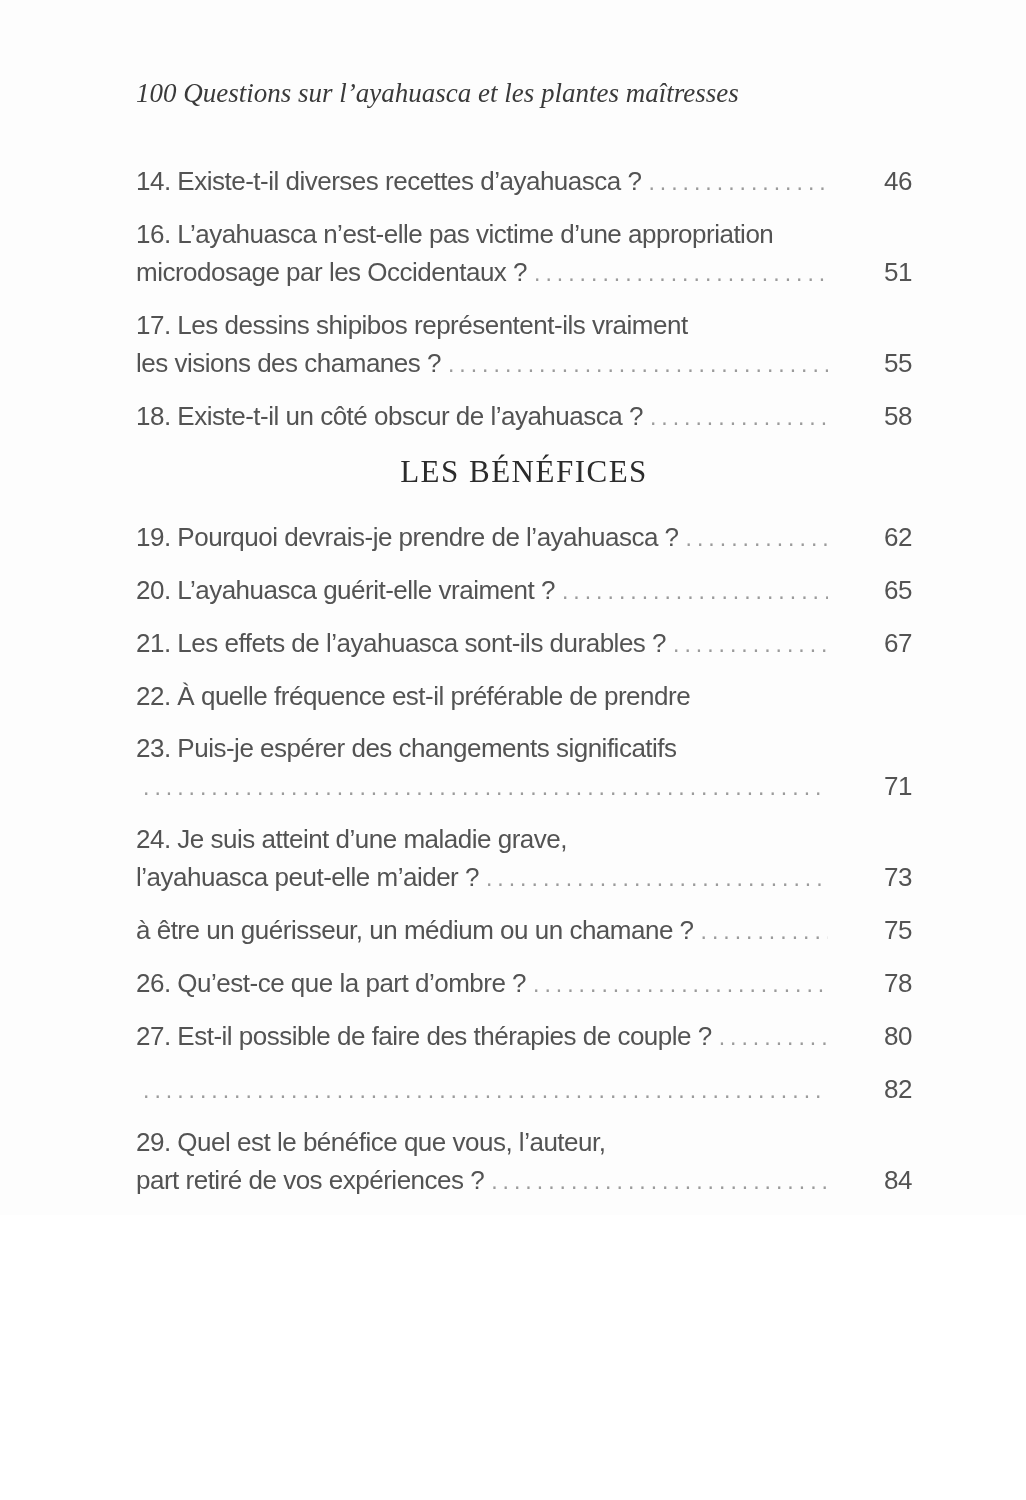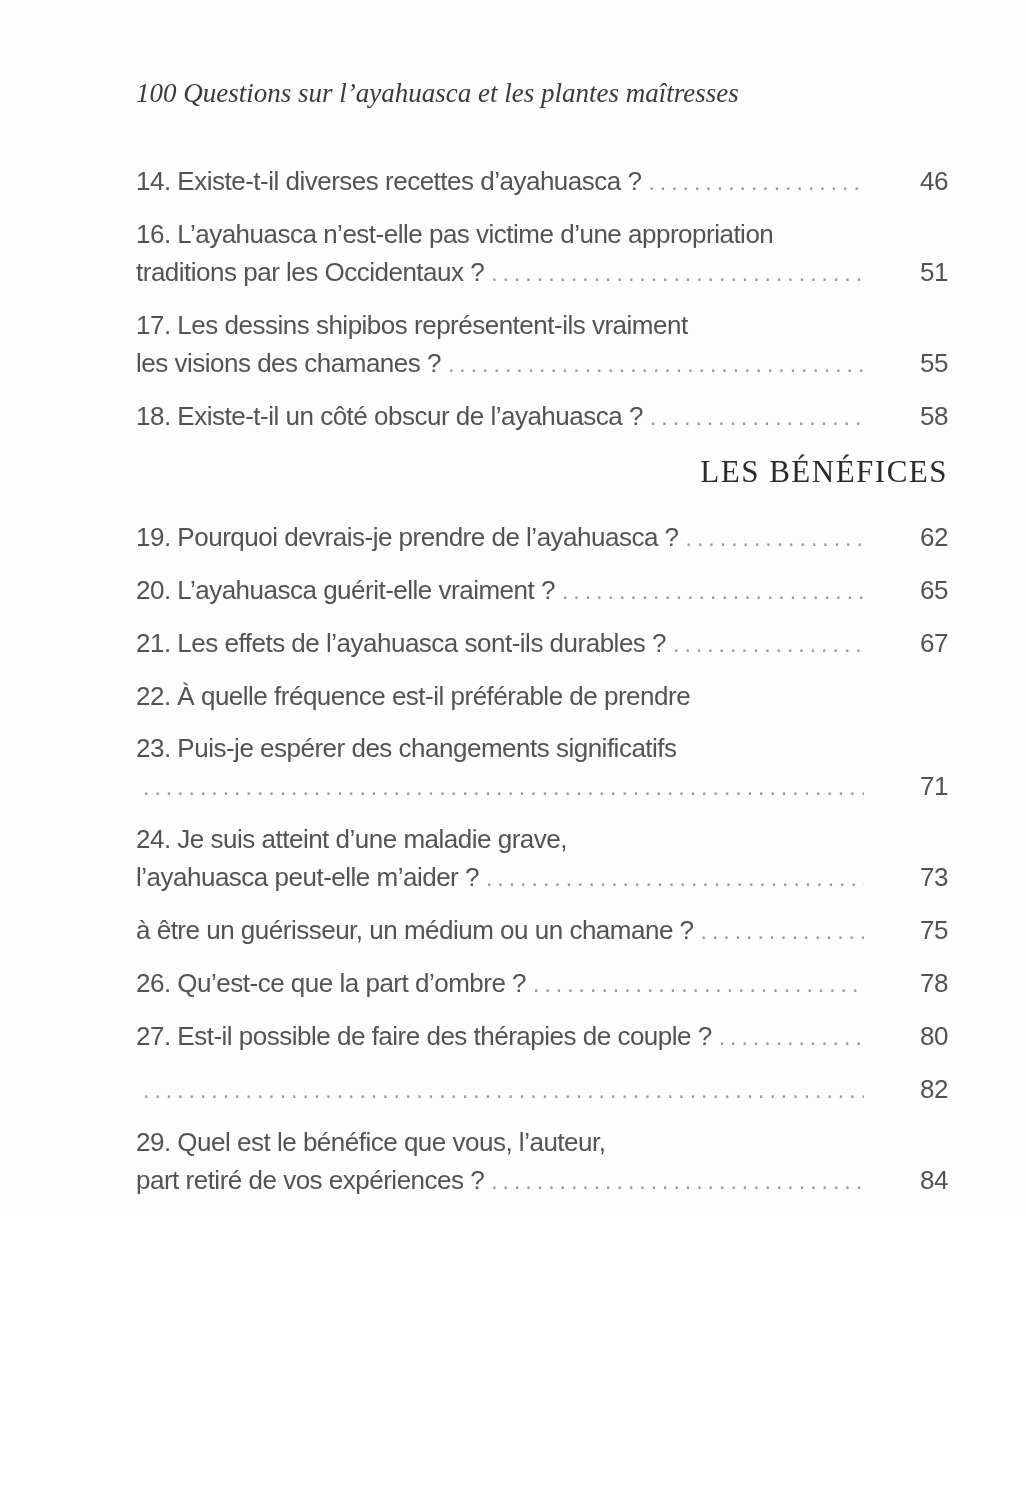--- a/index.html
+++ b/index.html
@@ -6,21 +6,21 @@
     margin: 0;
     padding: 0;
     background: #ffffff;
   }
   .page {
     position: relative;
     width: 1026px;
     height: 1215px;
     background: #fdfdfd;
     box-sizing: border-box;
-    padding: 76px 78px 0 136px;
+    padding: 76px 114px 0 136px;
     overflow: hidden;
   }
   .running-head {
     font-family: "Liberation Serif", serif;
     font-style: italic;
     font-size: 27px;
     line-height: 34px;
     color: #3a3a3a;
     margin-bottom: 52px;
     white-space: nowrap;
@@ -64,21 +64,21 @@
     text-align: right;
     color: #535353;
   }
   .section-heading {
     font-family: "Liberation Serif", serif;
     font-weight: normal;
     font-size: 31px;
     line-height: 40px;
     letter-spacing: 1.5px;
     color: #2b2b2b;
-    text-align: right;
+    text-align: center;
     margin: 16px 0 26px 0;
   }
   .footer {
     position: absolute;
     top: 1392px;
     left: 0;
     right: 0;
     text-align: center;
     font-family: "Liberation Serif", serif;
     font-size: 26px;
@@ -95,21 +95,21 @@
       <div class="entry">
         <div class="line last">
     <span class="txt">14. Existe-t-il diverses recettes d’ayahuasca ?</span>
     <span class="dots"></span>
     <span class="num">46</span>
   </div>
       </div>
       <div class="entry">
         <div class="line">16. L’ayahuasca n’est-elle pas victime d’une appropriation</div>
         <div class="line last">
-    <span class="txt">traditions par les Occidentaux ?</span>
+    <span class="txt">microdosage par les Occidentaux ?</span>
     <span class="dots"></span>
     <span class="num">51</span>
   </div>
       </div>
       <div class="entry">
         <div class="line">17. Les dessins shipibos représentent-ils vraiment</div>
         <div class="line last">
     <span class="txt">les visions des chamanes ?</span>
     <span class="dots"></span>
     <span class="num">55</span>

